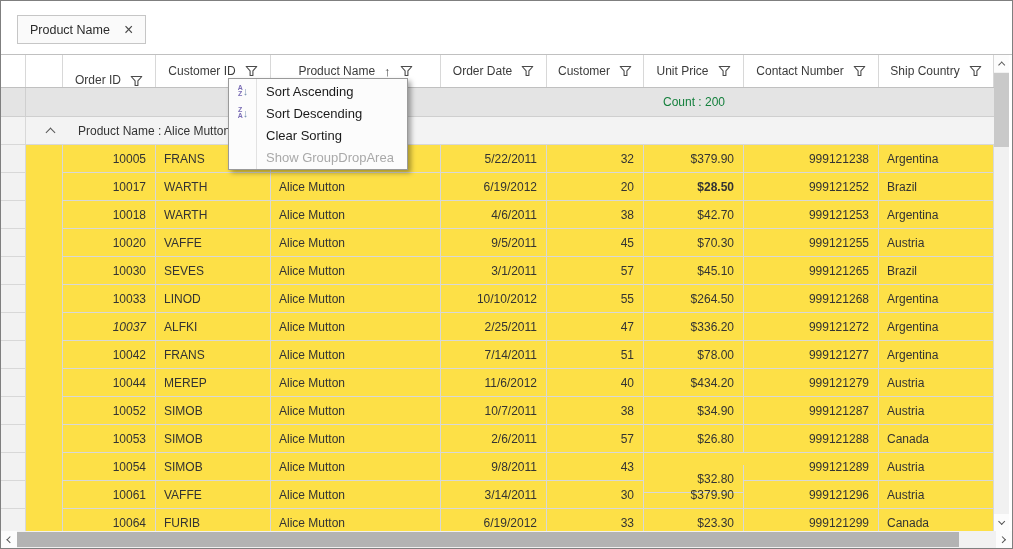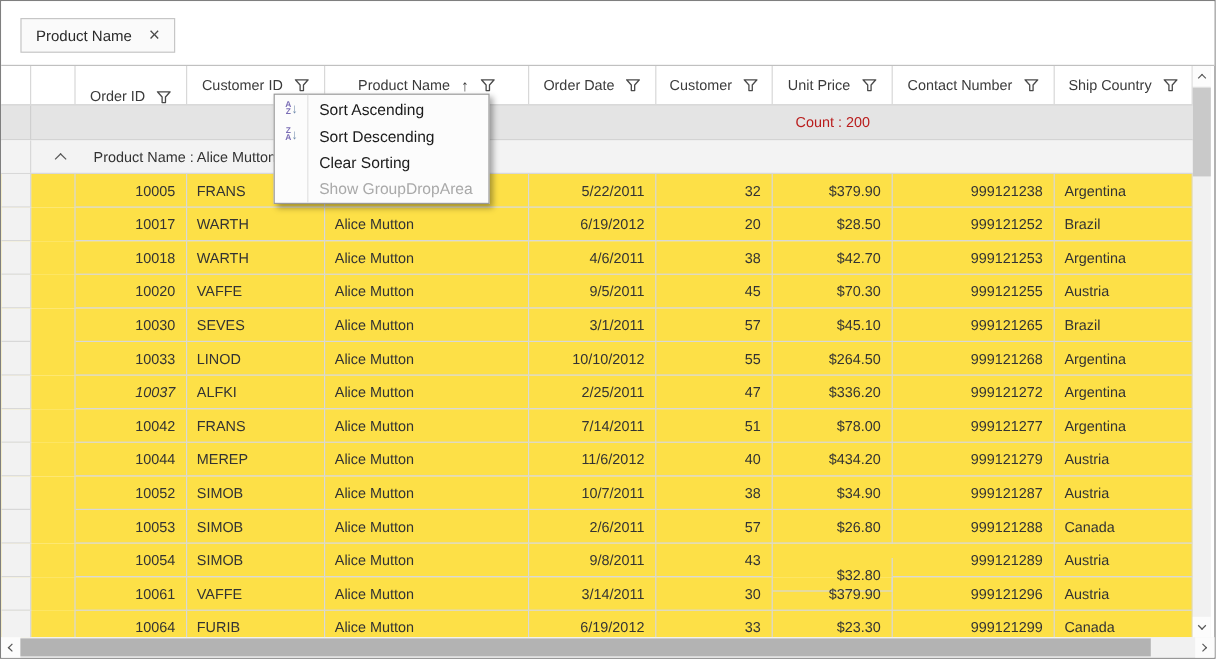--- a/index.html
+++ b/index.html
@@ -22,21 +22,21 @@
       justify-content:center;gap:9px;font-size:12px;color:#3b3b3b;white-space:nowrap}
   .w-rh{width:25px}.w-ind{width:37px}
   .sortarrow{font-size:13px;color:#3c3c3c;line-height:13px}
   .funnel{display:inline-flex;align-items:center}
 
   
   .sumrow{position:relative;position:absolute;left:0;top:87px;width:993px;height:29px;
           display:flex;background:#e4e4e4;border-bottom:1px solid #cfcfcf}
   .sumrh{width:25px;height:100%;border-right:1px solid #cfcfcf}
   .sumcount{position:absolute;top:0;height:100%;display:flex;align-items:center;
-            justify-content:center;font-size:12px;color:#b91c1c}
+            justify-content:center;font-size:12px;color:#15803d}
 
   
   .grp{position:absolute;left:0;top:116px;width:993px;height:28px;display:flex;
        border-bottom:1px solid #d8d8d8;background:#f3f3f3}
   .grprh{width:25px;height:100%;border-right:1px solid #d8d8d8;background:#f3f3f3}
   .grpband{position:relative;flex:1;display:flex;align-items:center}
   .grpchev{position:absolute;left:17px;top:7px;width:14px;height:14px;display:flex;
            align-items:center;justify-content:center}
   .grpcaption{margin-left:52px;font-size:12px;color:#333;white-space:nowrap}
 
@@ -198,21 +198,21 @@
         <div class="c al" style="width: 115px;">Argentina</div>
       </div>
       <div class="row">
         <div class="c rh w-rh"></div>
         <div class="c ind w-ind"></div>
         <div class="c ar" style="width: 93px;">10017</div>
         <div class="c al" style="width: 115px;">WARTH</div>
         <div class="c al" style="width: 170px;">Alice Mutton</div>
         <div class="c ar" style="width: 106px;">6/19/2012</div>
         <div class="c ar" style="width: 97px;">20</div>
-        <div class="c ar" style="width: 100px;">$28.50</div>
+        <div class="c ar" style="width: 100px; font-weight: bold;">$28.50</div>
         <div class="c ar" style="width: 135px;">999121252</div>
         <div class="c al" style="width: 115px;">Brazil</div>
       </div>
       <div class="row">
         <div class="c rh w-rh"></div>
         <div class="c ind w-ind"></div>
         <div class="c ar" style="width: 93px;">10018</div>
         <div class="c al" style="width: 115px;">WARTH</div>
         <div class="c al" style="width: 170px;">Alice Mutton</div>
         <div class="c ar" style="width: 106px;">4/6/2011</div>

